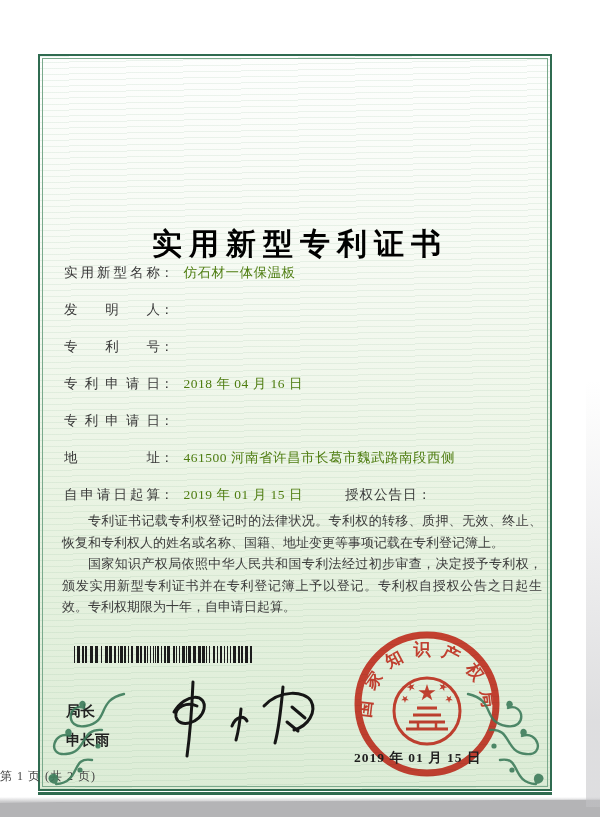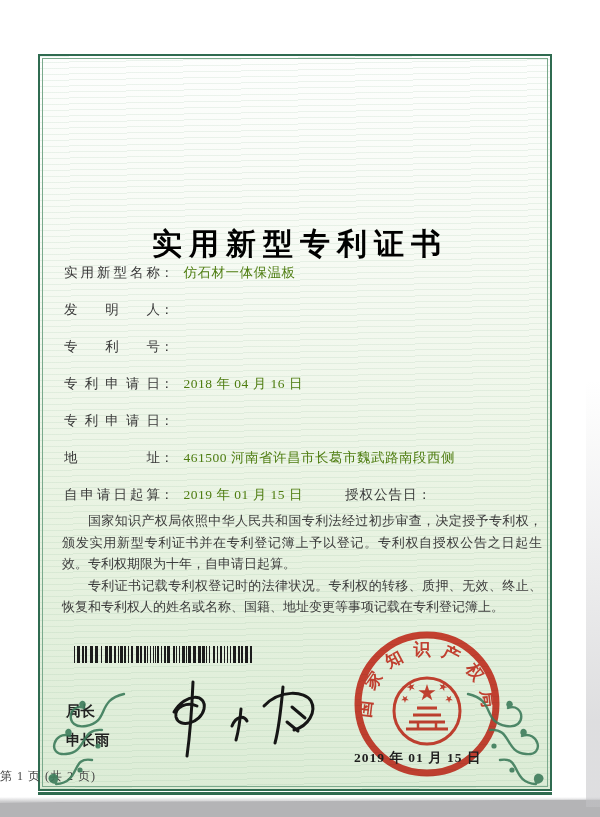--- a/index.html
+++ b/index.html
@@ -258,22 +258,22 @@
       <span class="fcolon">：</span>
     <span class="fvalue">2019 年 01 月 15 日</span>
     <span class="fpair2">
       <span class="flabel">授权公告日</span>
         <span class="fcolon">：</span>
     </span>
   </div>
 </div>
 
 <div class="body-text">
+  <p>专利证书记载专利权登记时的法律状况。专利权的转移、质押、无效、终止、恢复和专利权人的姓名或名称、国籍、地址变更等事项记载在专利登记簿上。</p>
   <p>国家知识产权局依照中华人民共和国专利法经过初步审查，决定授予专利权，颁发实用新型专利证书并在专利登记簿上予以登记。专利权自授权公告之日起生效。专利权期限为十年，自申请日起算。</p>
-  <p>专利证书记载专利权登记时的法律状况。专利权的转移、质押、无效、终止、恢复和专利权人的姓名或名称、国籍、地址变更等事项记载在专利登记簿上。</p>
 </div>
 
 <div class="barcode">
   <svg id="bcsvg" width="184" height="17" viewBox="0 0 184 17">
       <rect x="0" y="0" width="1" height="17" fill="#1c1c1c"></rect>
       <rect x="3" y="0" width="3" height="17" fill="#1c1c1c"></rect>
       <rect x="8" y="0" width="2" height="17" fill="#1c1c1c"></rect>
       <rect x="11" y="0" width="2" height="17" fill="#1c1c1c"></rect>
       <rect x="16" y="0" width="3" height="17" fill="#1c1c1c"></rect>
       <rect x="21" y="0" width="3" height="17" fill="#1c1c1c"></rect>

